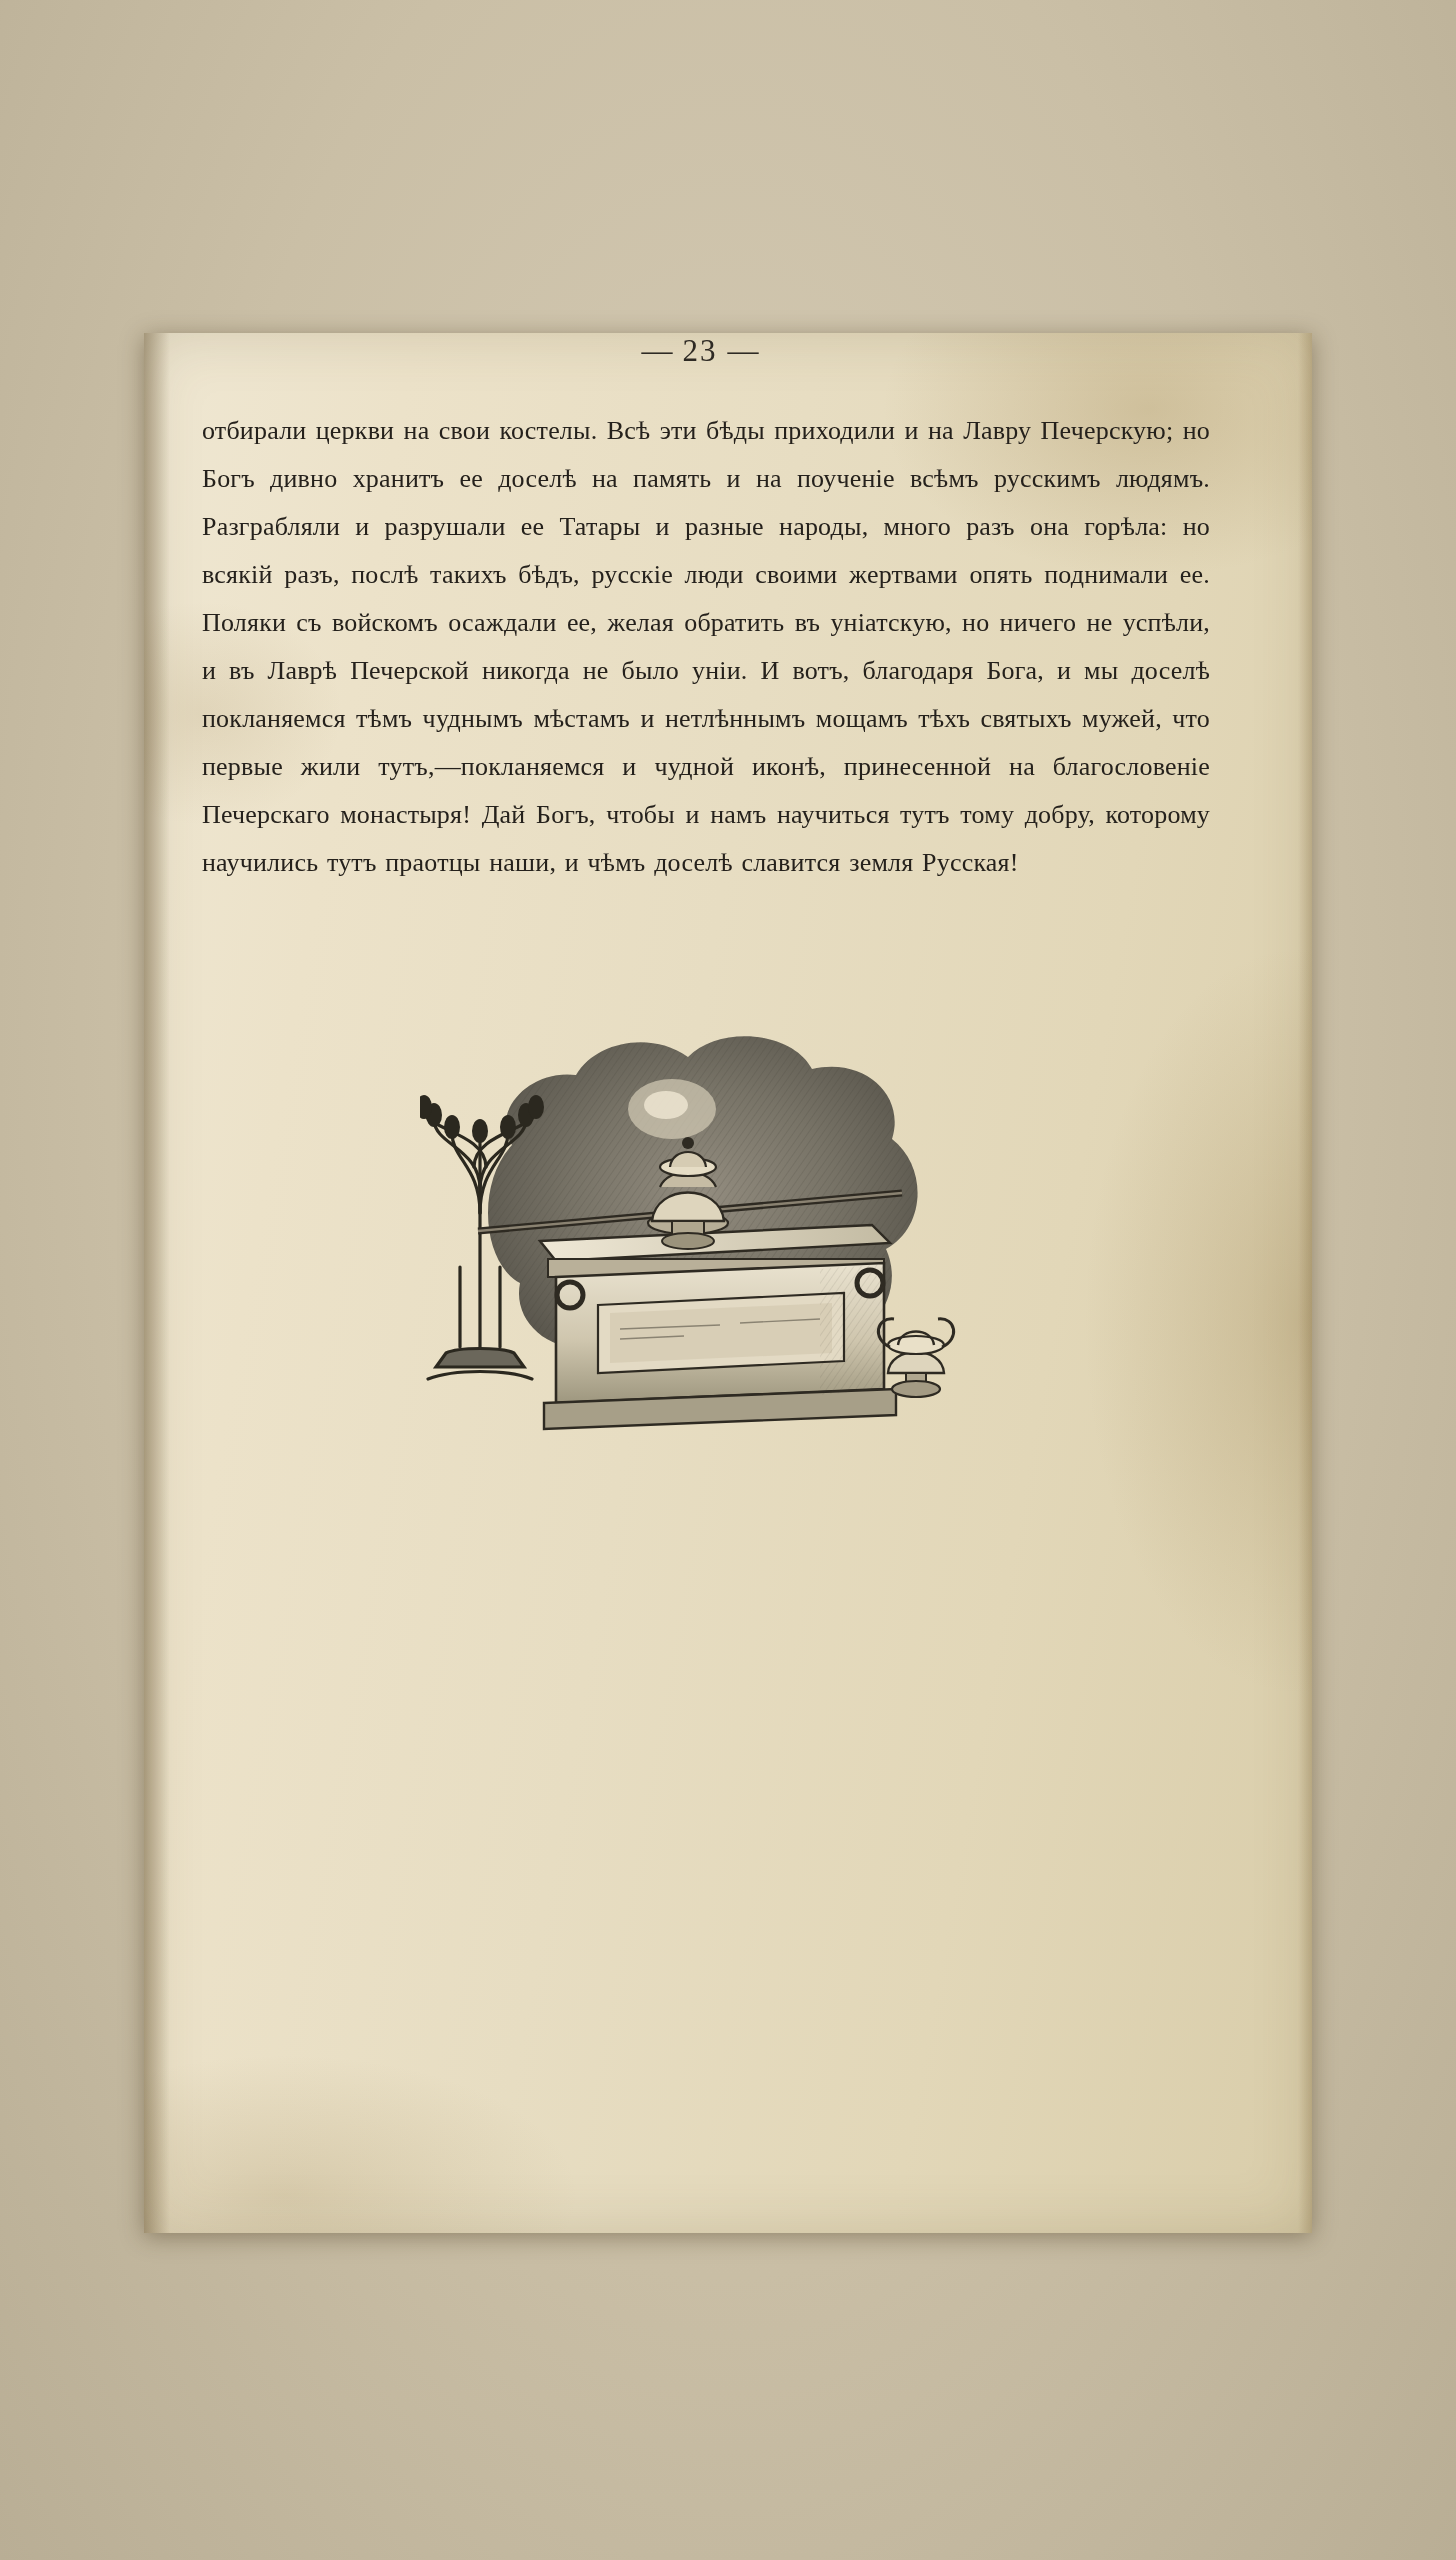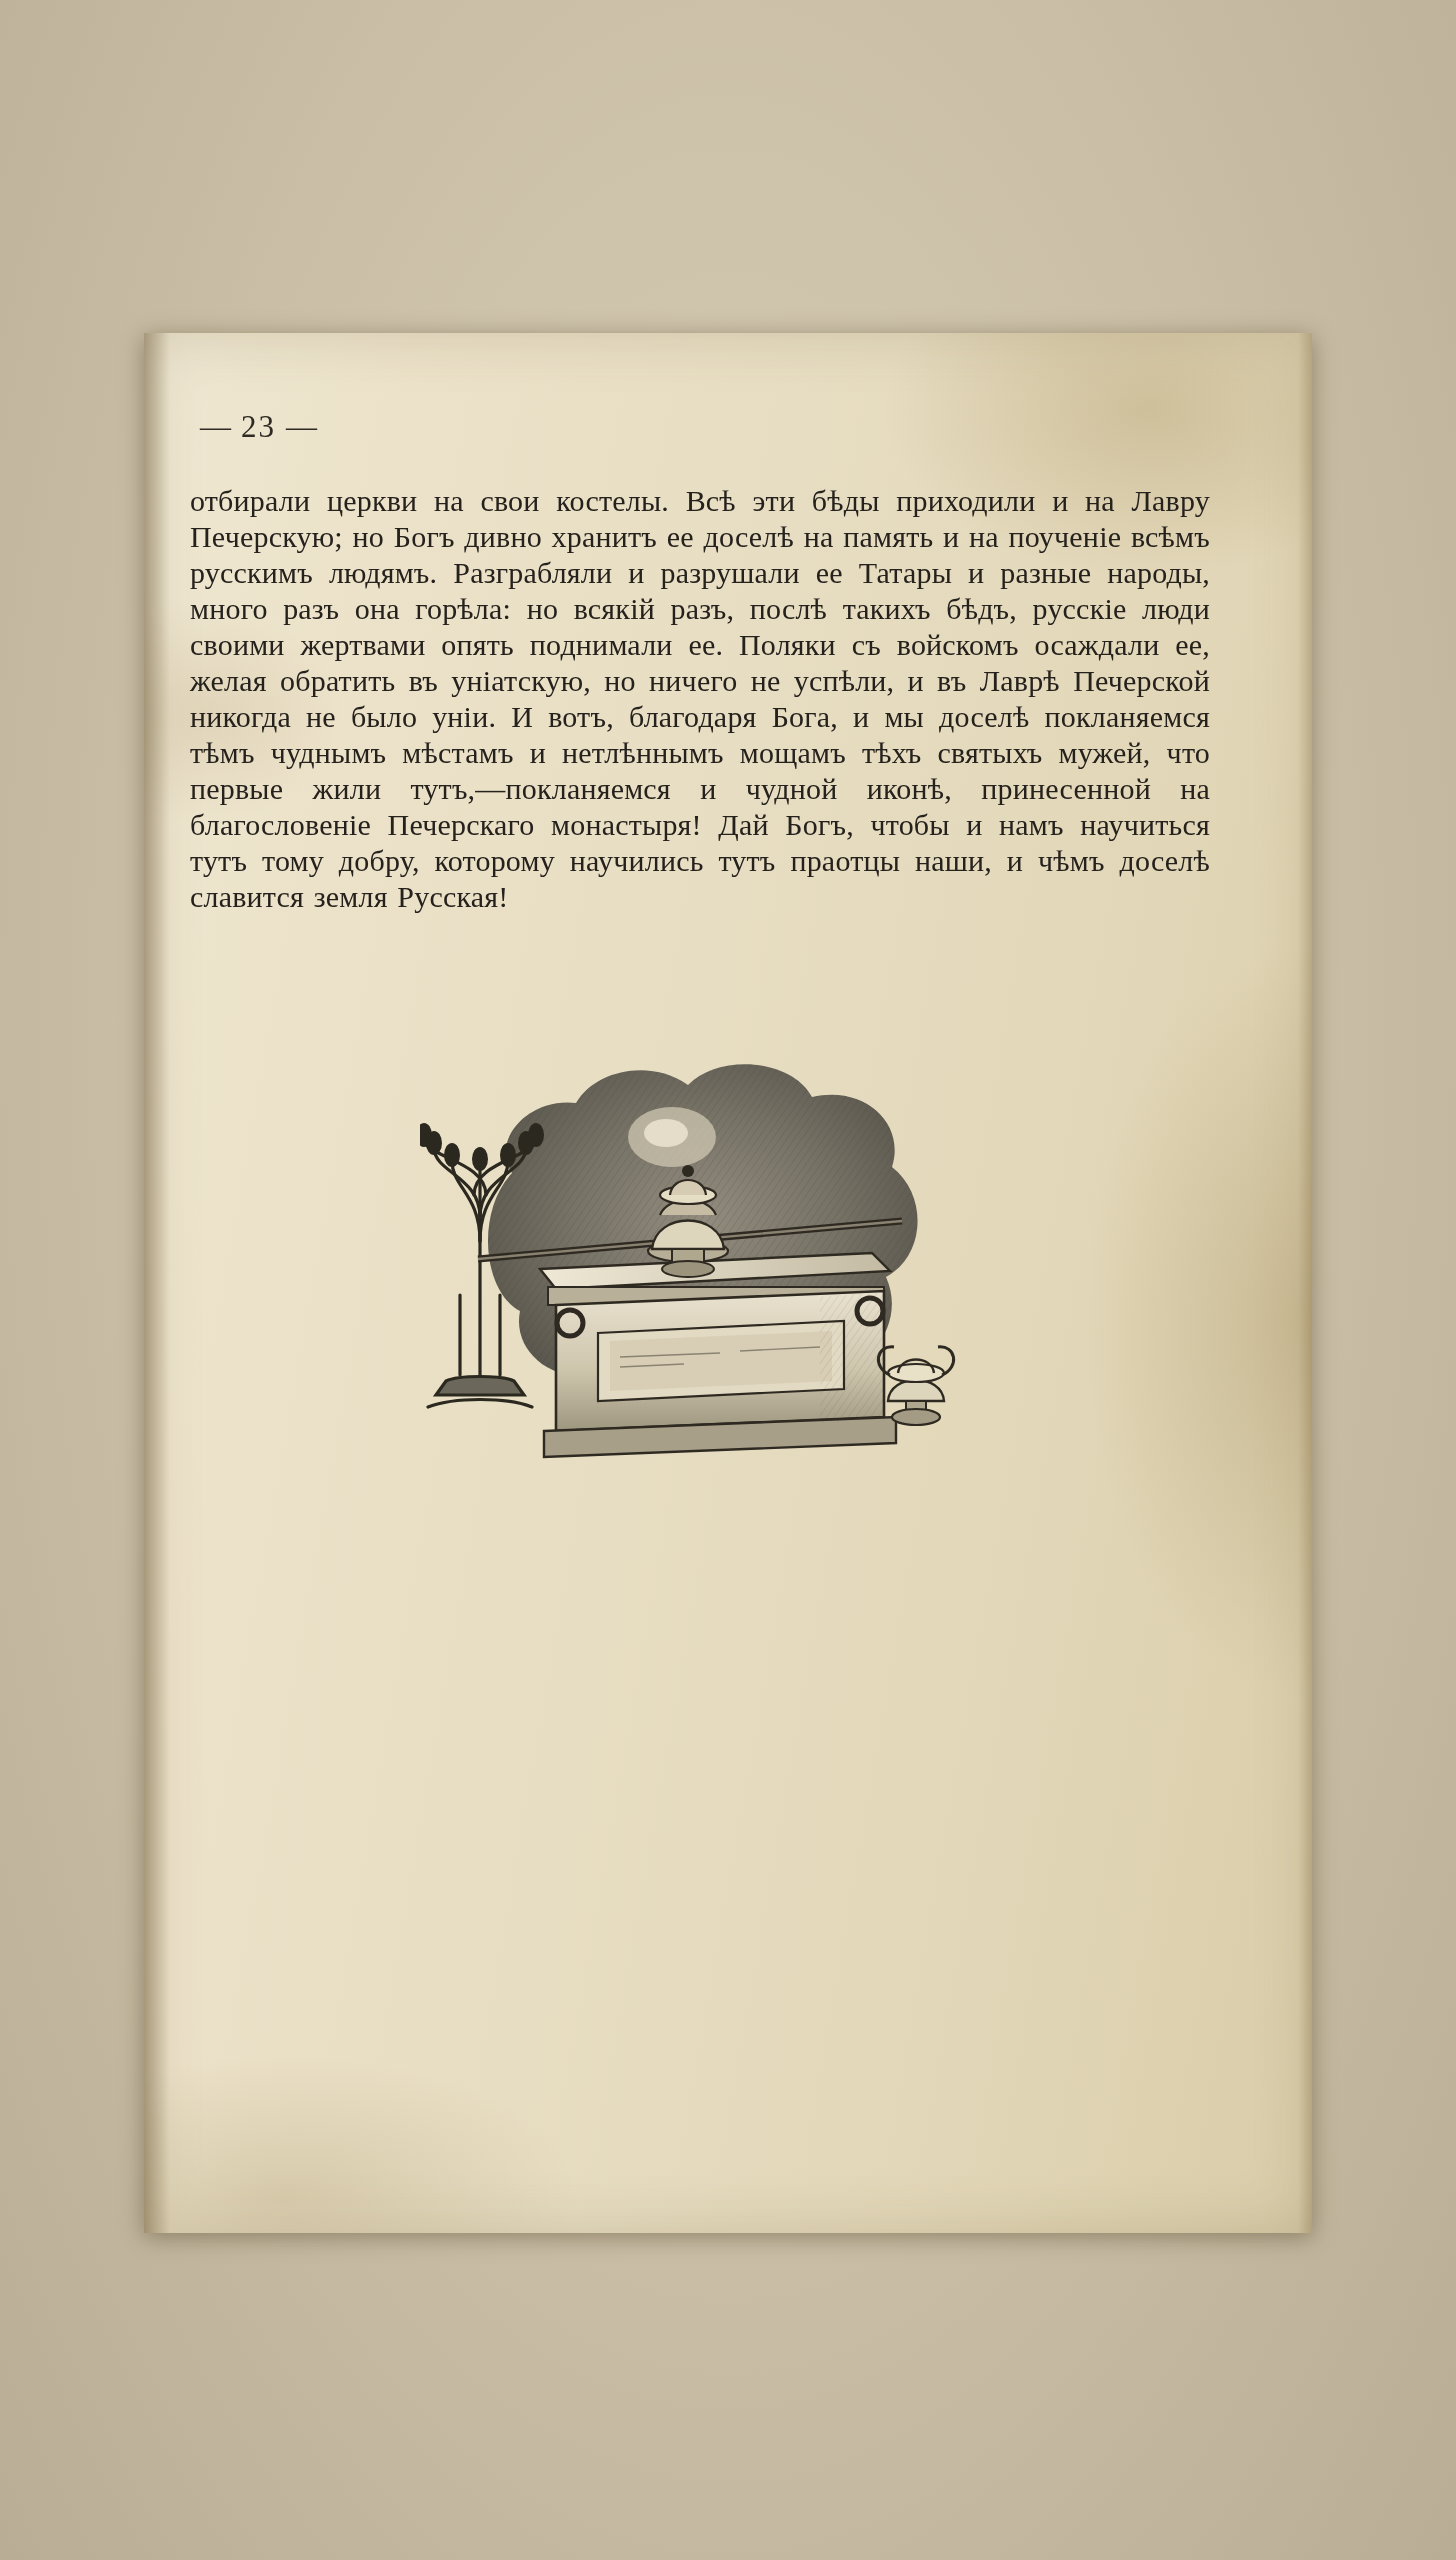--- a/index.html
+++ b/index.html
@@ -58,37 +58,38 @@
   
   .content {
     position: absolute;
     left: 46px;
     top: 0;
     width: 1020px;
     height: 100%;
   }
 
   .folio {
-    margin-top: 76px;
+    text-align: center;
     font-size: 31px;
     letter-spacing: 2px;
     color: #2e2a24;
   }
   .folio .dash { letter-spacing: 0; padding: 0 10px; }
 
   .body-text {
     margin-top: 38px;
-    font-size: 30px;
-    line-height: 36px;
+    font-size: 26px;
+    line-height: 48px;
     text-align: justify;
     text-align-last: left;
     color: #25211c;
     letter-spacing: .2px;
     word-spacing: 2px;
     text-rendering: optimizeLegibility;
+    margin-left: 12px;
   }
 
   .signature {
     margin-top: 60px;
     text-align: right;
     padding-right: 6px;
     font-style: italic;
     font-weight: bold;
     font-size: 30px;
     letter-spacing: .5px;

